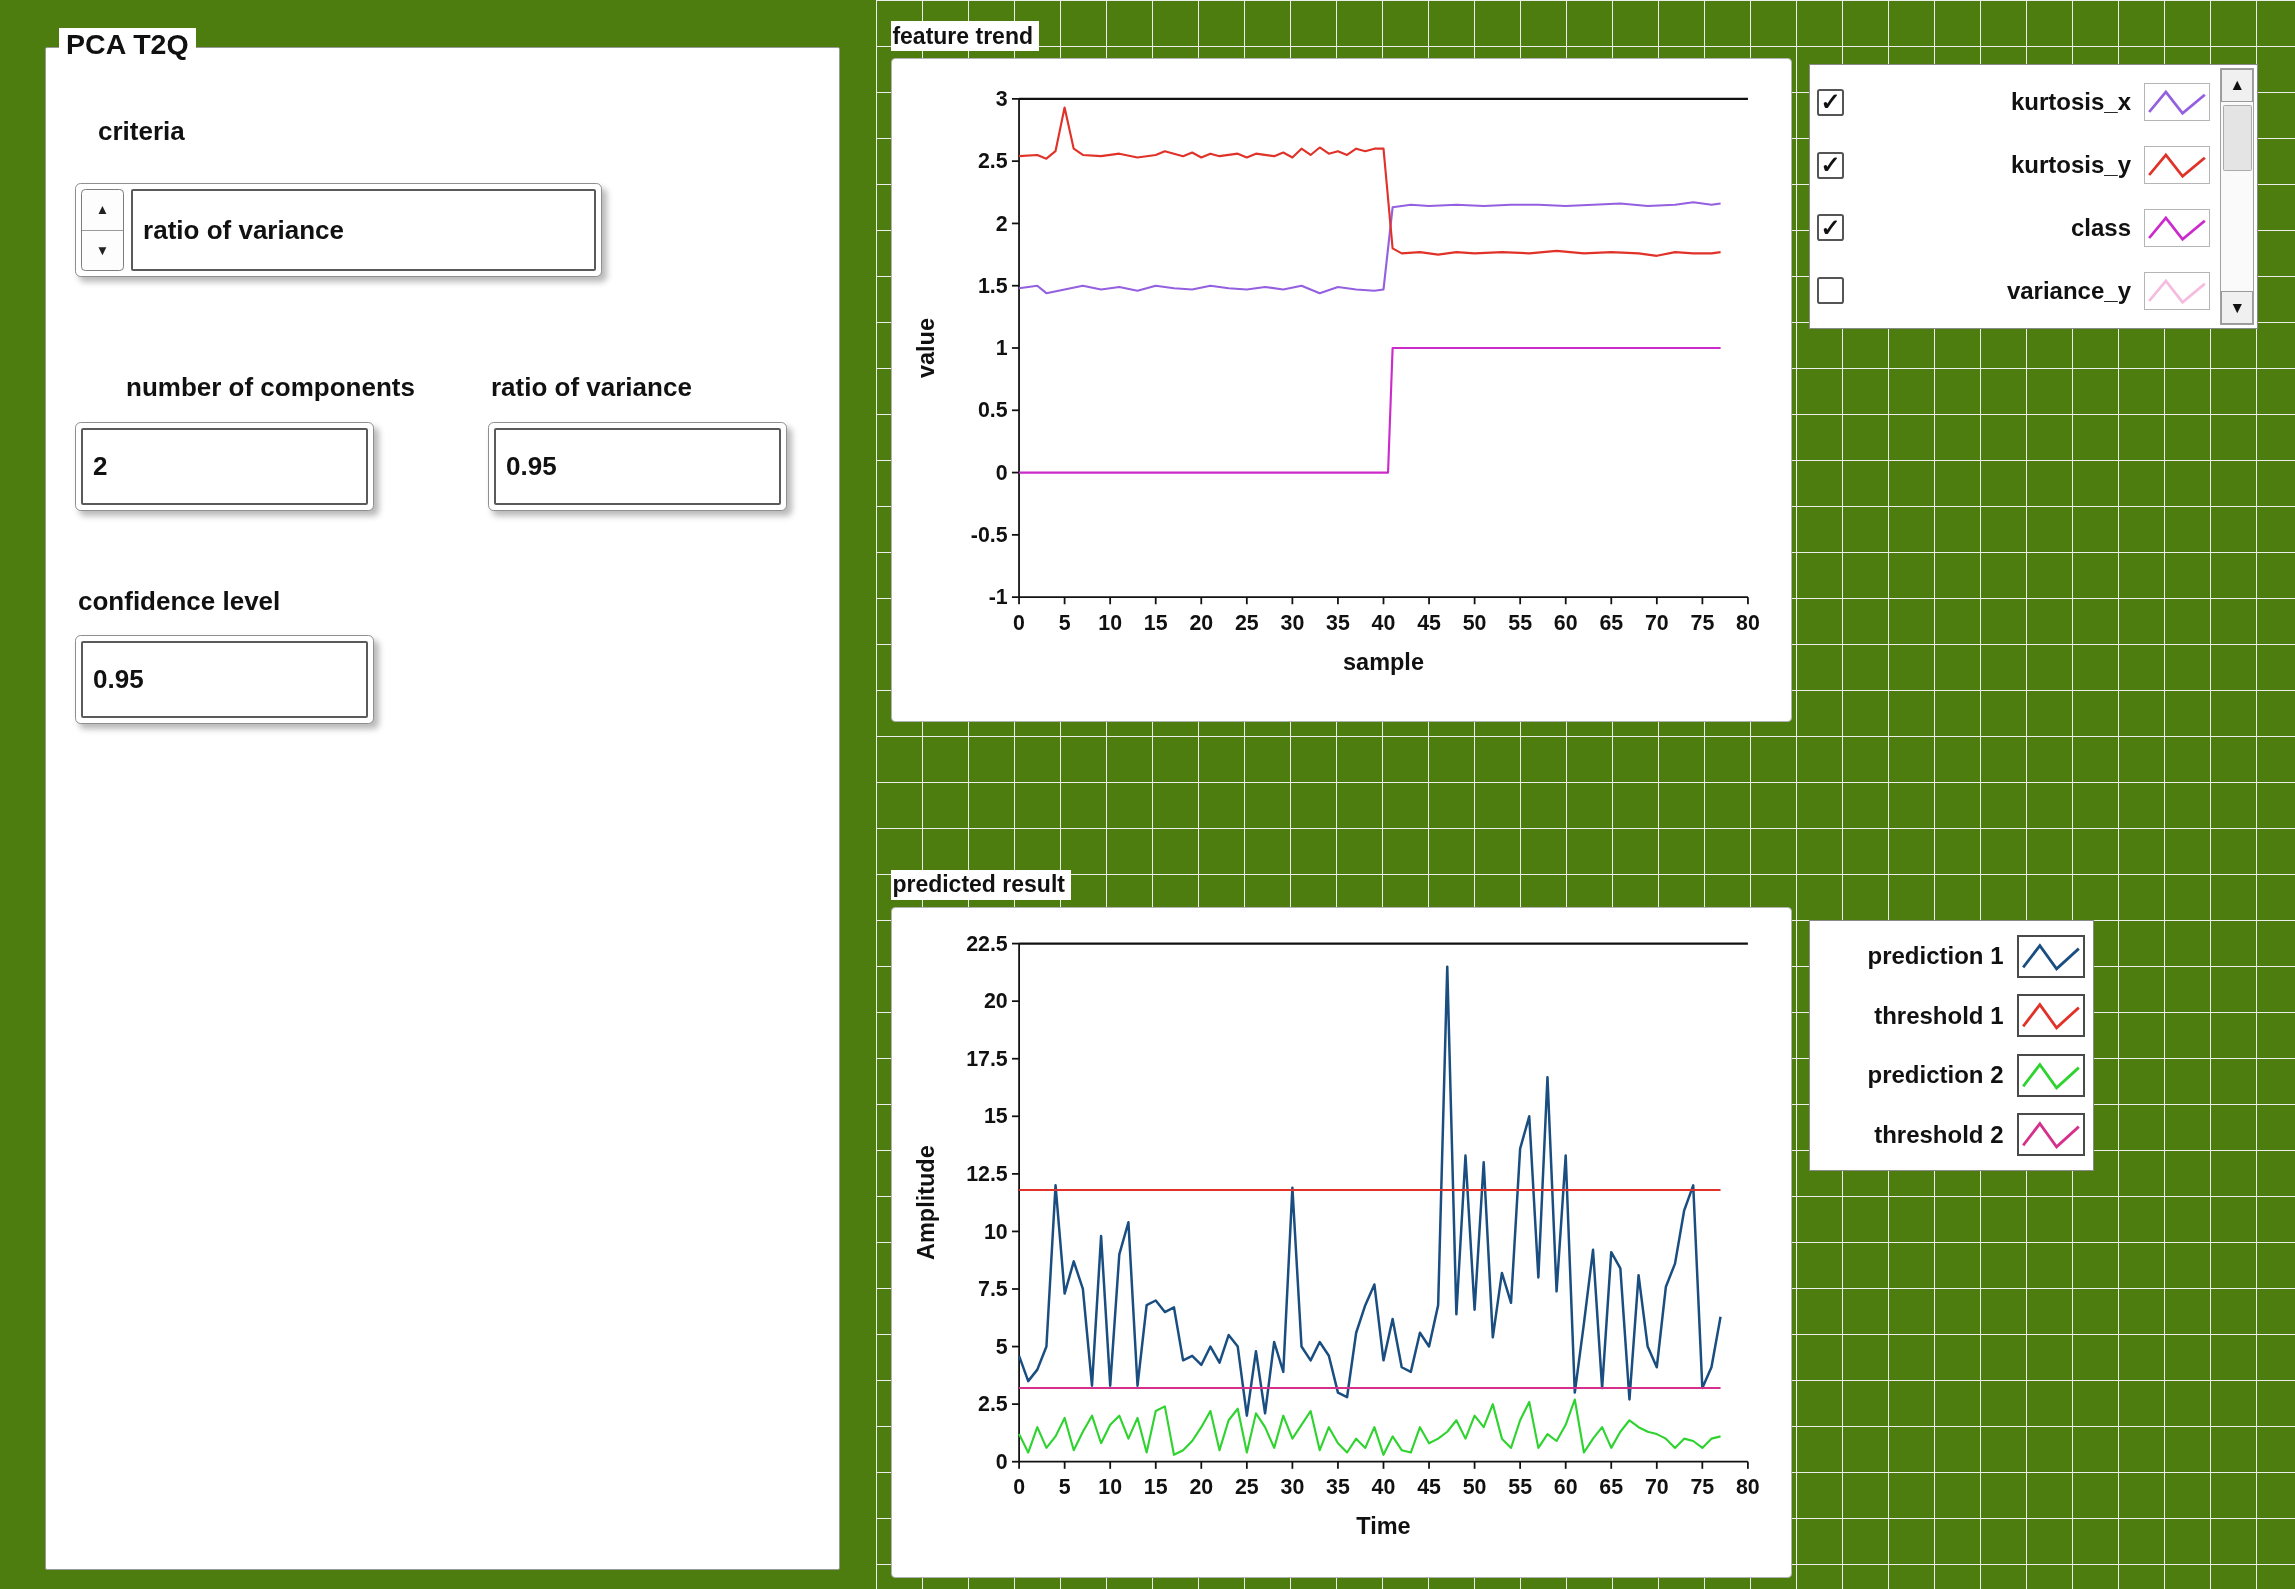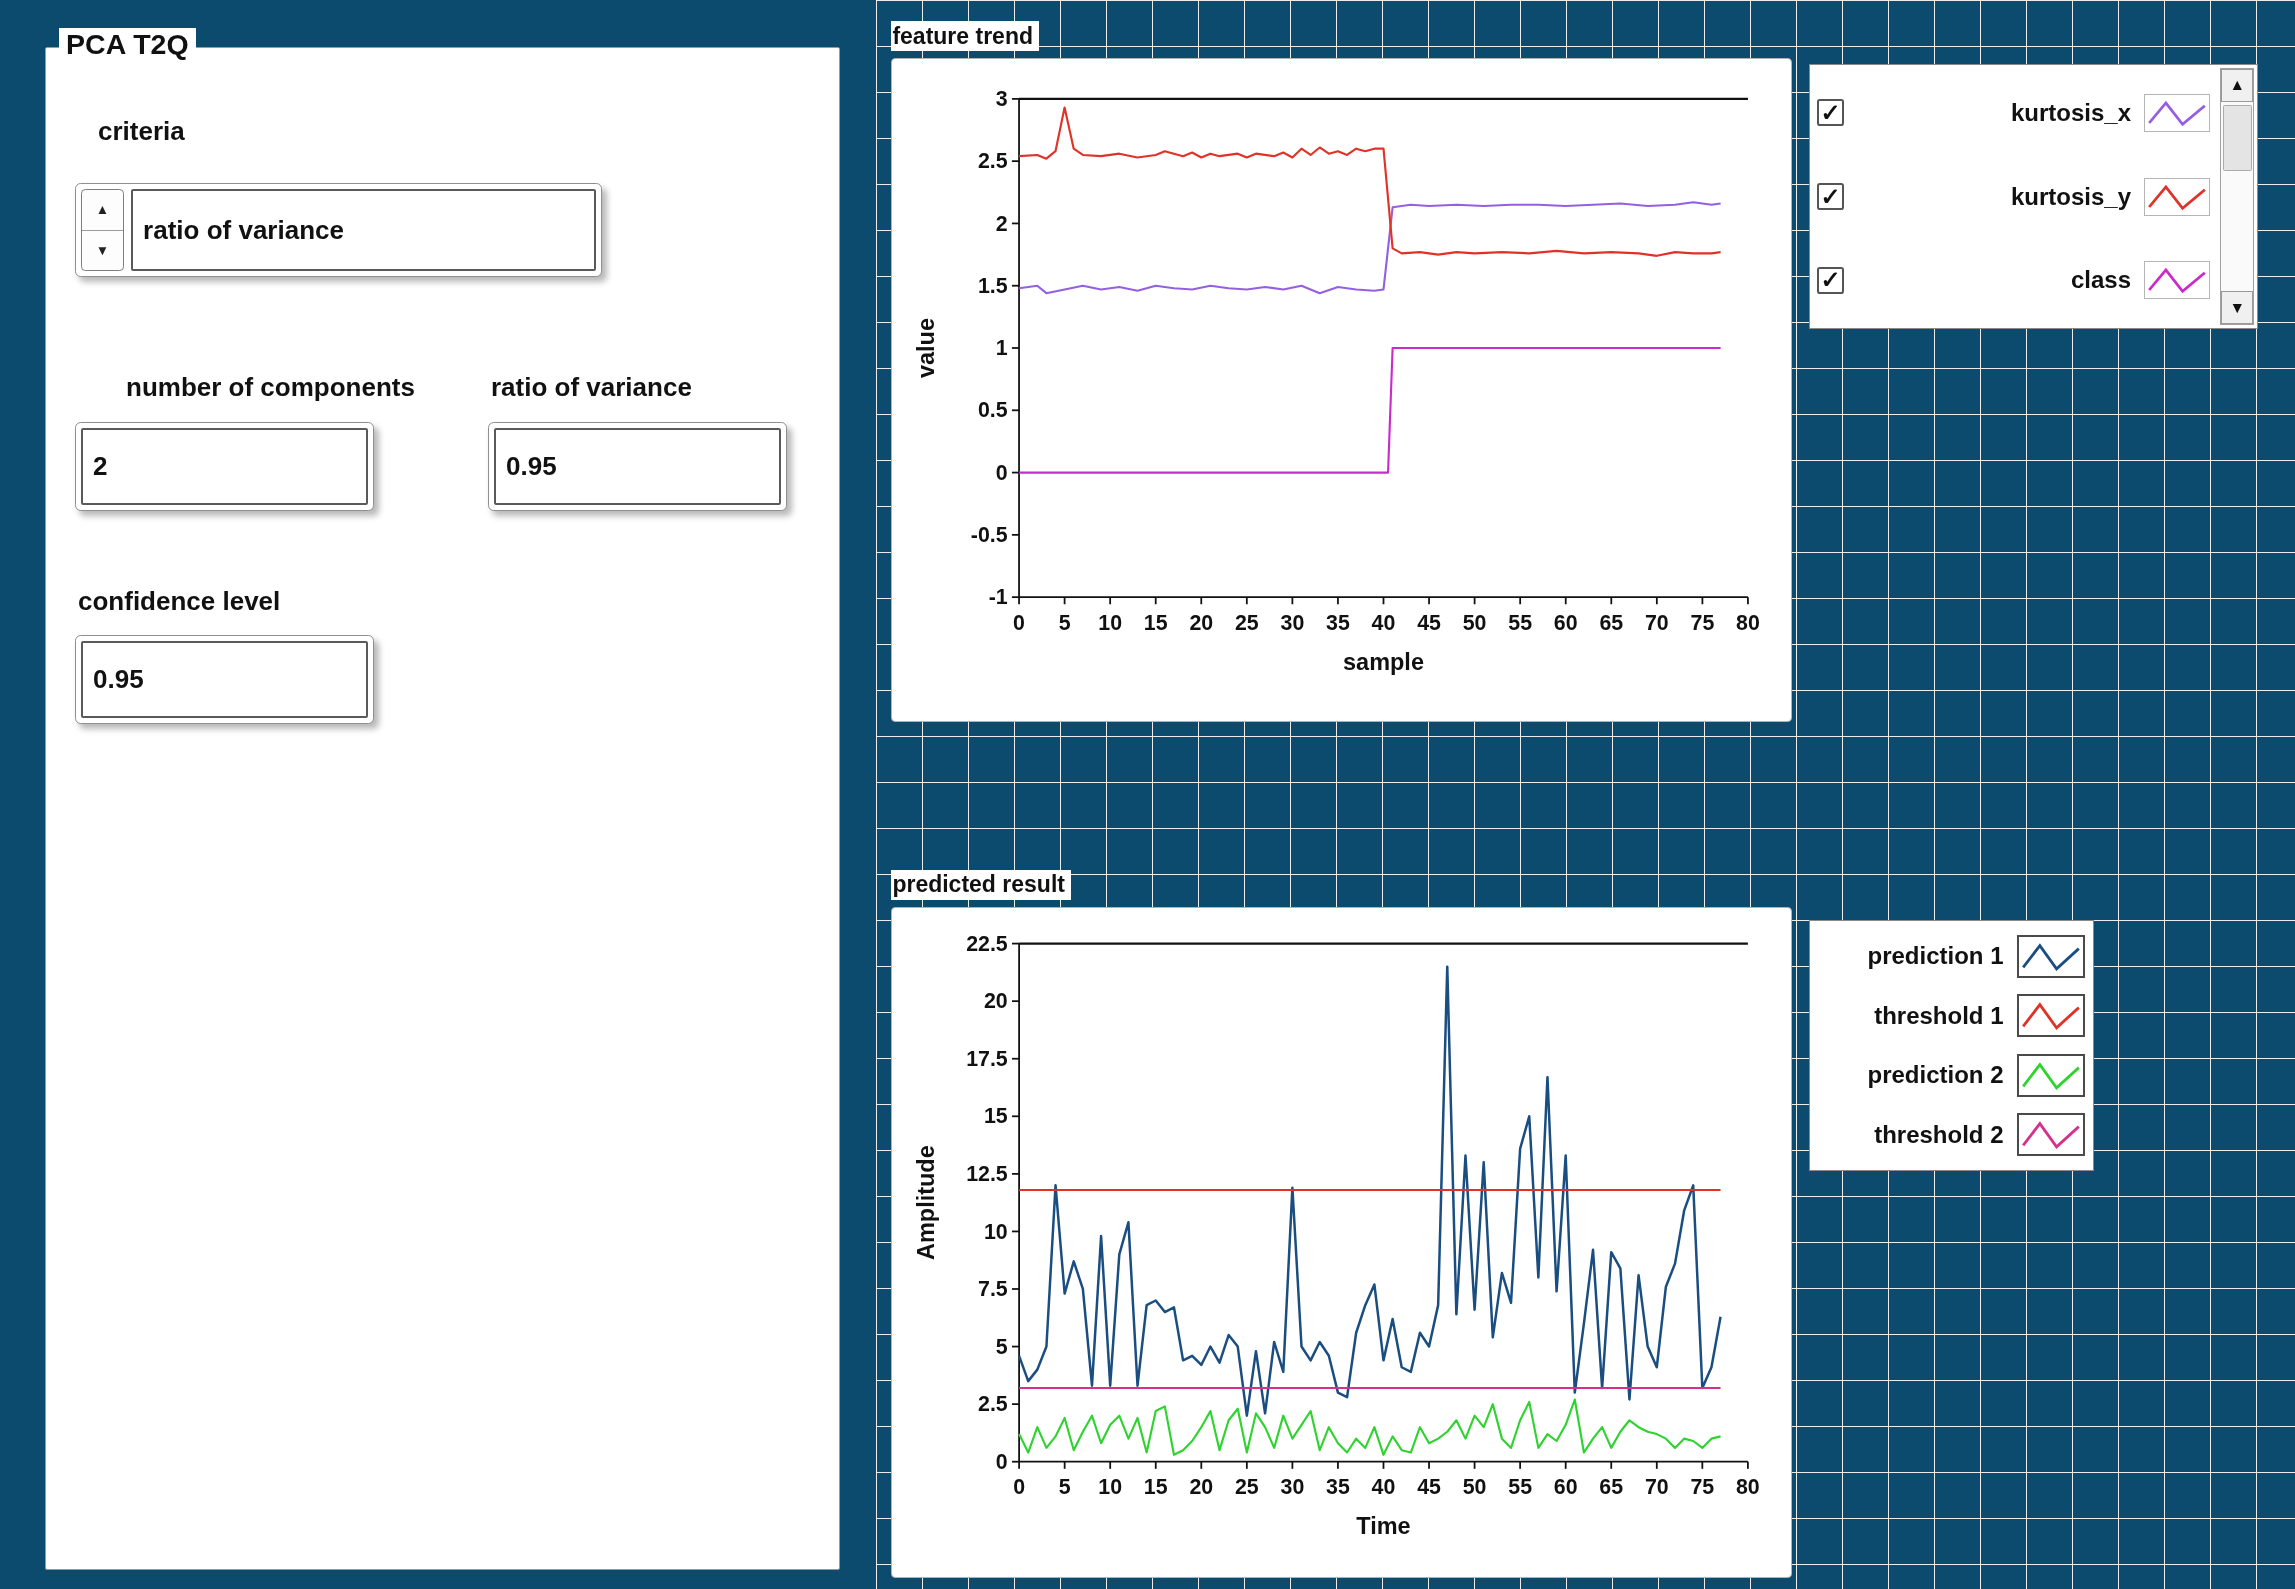--- a/index.html
+++ b/index.html
@@ -1,16 +1,16 @@
 <!DOCTYPE html>
 <html style="font-size:11.4px"><head>
 <meta charset="utf-8">
 <style>
   html,body{margin:0;padding:0;background:#ffffff;}
-  #app{position:relative;width:2295px;height:1590px;background:#0c4a6e;overflow:hidden;
+  #app{position:relative;width:2295px;height:1590px;background:#4d7c0f;overflow:hidden;
        font-family:"Liberation Sans",sans-serif;color:#111;}
   #grid-bg{position:absolute;left:876px;top:0;width:1420px;height:1590px;
     background-image:linear-gradient(to right,#ececec 1.4px,transparent 1.4px),
                      linear-gradient(to bottom,#ececec 1.4px,transparent 1.4px);
     background-size:46px 46px;z-index:0;}
   
   .group-box{position:absolute;left:45px;top:47px;width:793px;height:1521px;
     border:1.4px solid #9a9a9a;border-radius:2.1px;background:#ffffff;z-index:2;}
   .gb-title{position:absolute;left:13px;top:-20px;background:#ffffff;padding:0 7.1px;
     font-size:28.5px;font-weight:600;}
@@ -173,20 +173,27 @@
           <span class="legend-label">kurtosis_y</span>
           <span class="legend-swatch"><svg viewBox="0 0 92 54" width="100%" height="100%" preserveAspectRatio="none">
               <polyline points="6,42 30,12 54,44 86,16" fill="none" stroke="#e03228" stroke-width="4"></polyline>
             </svg></span>
         </div>
         <div class="legend-row">
           <span class="lv-checkbox">✓</span>
           <span class="legend-label">class</span>
           <span class="legend-swatch"><svg viewBox="0 0 92 54" width="100%" height="100%" preserveAspectRatio="none">
               <polyline points="6,42 30,12 54,44 86,16" fill="none" stroke="#cc2bcc" stroke-width="4"></polyline>
+            </svg></span>
+        </div>
+        <div class="legend-row">
+          <span class="lv-checkbox"></span>
+          <span class="legend-label">variance_y</span>
+          <span class="legend-swatch"><svg viewBox="0 0 92 54" width="100%" height="100%" preserveAspectRatio="none">
+              <polyline points="6,42 30,12 54,44 86,16" fill="none" stroke="#f5bcdf" stroke-width="4"></polyline>
             </svg></span>
         </div>
       </div>
     <div class="scrollbar">
       <div class="sb-btn up">
         <span>▲</span>
       </div>
       <div class="sb-thumb"></div>
       <div class="sb-btn down">
         <span>▼</span>

